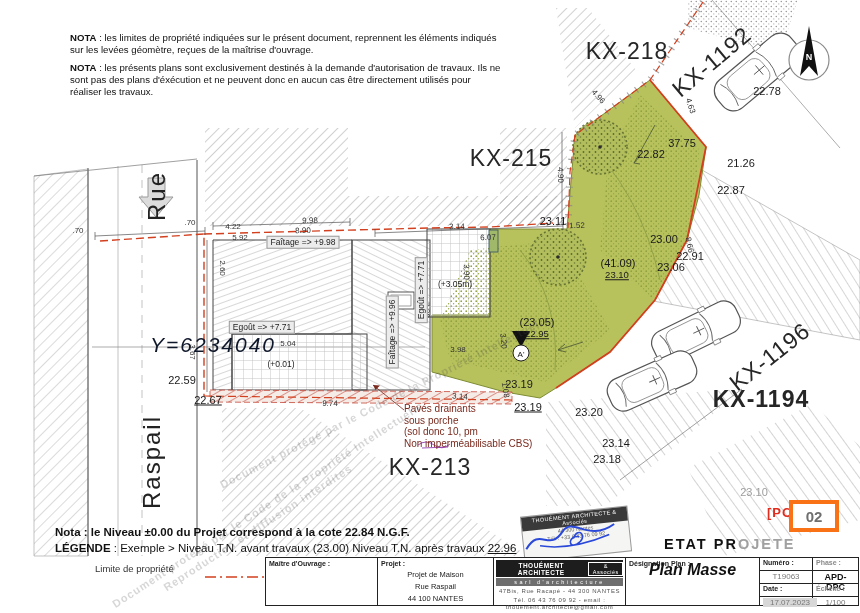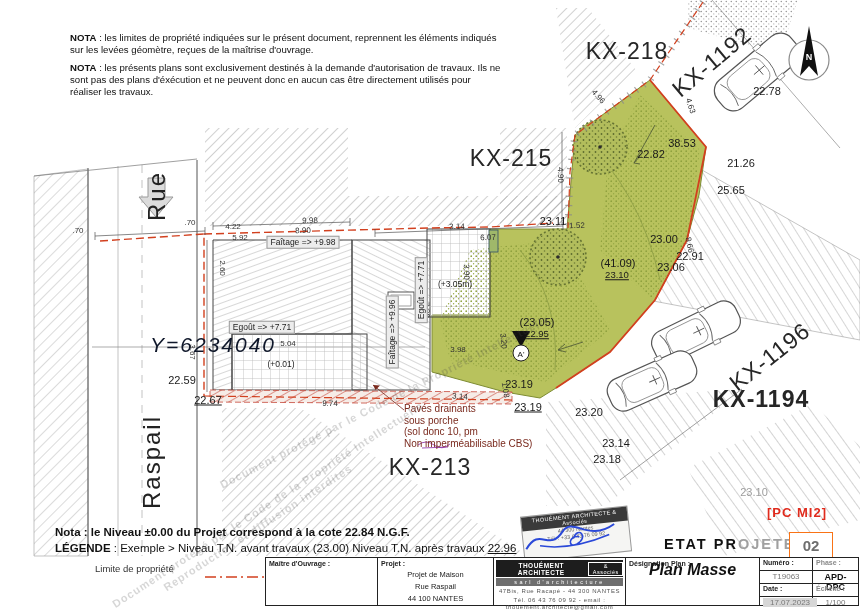--- a/index.html
+++ b/index.html
@@ -23,21 +23,21 @@
          color:#0f172a;letter-spacing:2px;}
   #nota-block{position:absolute;left:70px;top:32px;width:432px;font-size:9.6px;line-height:12px;color:#111;}
   #nota-block p{margin:0 0 6px 0;}
   #paves-note{position:absolute;left:404px;top:403px;font-size:10px;line-height:11.5px;color:#7a2a1e;}
   #nota-niveau{position:absolute;left:55px;top:526px;font-size:11.5px;font-weight:bold;color:#111;}
   #legende-line{position:absolute;left:55px;top:542px;font-size:11.5px;color:#111;}
   #limite-label{position:absolute;left:95px;top:563px;font-size:9.5px;color:#333;}
   #pc-tag{position:absolute;left:767px;top:505px;font-size:13px;font-weight:bold;color:#e02b1d;letter-spacing:1px;}
   #etat-line{position:absolute;left:664px;top:536px;font-size:14.5px;font-weight:bold;letter-spacing:2px;}
   #etat-line .dim2{color:#a0a0a0;}
-  #sheet-box{position:absolute;left:789px;top:532px;width:42px;height:24px;border:1px solid #f97316;
+  #sheet-box{position:absolute;left:789px;top:500px;width:42px;height:24px;border:4px solid #f97316;
              display:flex;align-items:center;justify-content:center;font-size:15px;font-weight:bold;color:#6e6e6e;background:#fff;}
   
   #titleblock{position:absolute;left:265px;top:557px;width:592px;height:47px;border:1.4px solid #222;
               display:flex;background:#fff;font-size:7px;}
   .tb-cell{border-right:1px solid #222;position:relative;box-sizing:border-box;padding:2px 3px;}
   .tb-label{font-weight:bold;font-size:7px;color:#222;}
   .tb-c1{width:112px;}
   .tb-c2{width:116px;}
   .tb-c2 .pl{margin-top:3px;text-align:center;font-size:7.5px;line-height:9px;color:#222;}
   .tb-c3{width:132px;padding:2px 2px;text-align:center;}
@@ -248,23 +248,23 @@
     <div>Non imperméabilisable CBS)</div>
   </div>
 <div class="lbl parcel-label" style="left: 627px; top: 51px; transform: translate(-50%, -50%);">KX-218</div>
       <div class="lbl parcel-label" style="left: 511px; top: 158px; transform: translate(-50%, -50%);">KX-215</div>
       <div class="lbl parcel-label" style="left: 430px; top: 467px; transform: translate(-50%, -50%);">KX-213</div>
       <div class="lbl parcel-label" style="left: 712px; top: 62px; transform: translate(-50%, -50%) rotate(-40deg);">KX-1192</div>
       <div class="lbl parcel-label" style="left: 770px; top: 357px; transform: translate(-50%, -50%) rotate(-38deg);">KX-1196</div>
       <div class="lbl parcel-label" style="left: 761px; top: 399px; transform: translate(-50%, -50%); font-weight: bold;">KX-1194</div>
       <div class="lbl level-label" style="left: 767px; top: 91px; transform: translate(-50%, -50%);">22.78</div>
       <div class="lbl level-label" style="left: 651px; top: 154px; transform: translate(-50%, -50%);">22.82</div>
-      <div class="lbl level-label" style="left: 682px; top: 143px; transform: translate(-50%, -50%);">38.53</div>
+      <div class="lbl level-label" style="left: 682px; top: 143px; transform: translate(-50%, -50%);">37.75</div>
       <div class="lbl level-label" style="left: 741px; top: 163px; transform: translate(-50%, -50%);">21.26</div>
-      <div class="lbl level-label" style="left: 731px; top: 190px; transform: translate(-50%, -50%);">25.65</div>
+      <div class="lbl level-label" style="left: 731px; top: 190px; transform: translate(-50%, -50%);">22.87</div>
       <div class="lbl level-label" style="left: 553px; top: 221px; transform: translate(-50%, -50%);">23.11</div>
       <div class="lbl level-label" style="left: 664px; top: 239px; transform: translate(-50%, -50%);">23.00</div>
       <div class="lbl level-label" style="left: 690px; top: 256px; transform: translate(-50%, -50%);">22.91</div>
       <div class="lbl level-label" style="left: 671px; top: 267px; transform: translate(-50%, -50%);">23.06</div>
       <div class="lbl level-label" style="left: 618px; top: 263px; transform: translate(-50%, -50%);">(41.09)</div>
       <div class="lbl level-label u sm" style="left: 617px; top: 275px; transform: translate(-50%, -50%);">23.10</div>
       <div class="lbl level-label" style="left: 537px; top: 322px; transform: translate(-50%, -50%);">(23.05)</div>
       <div class="lbl level-label u sm" style="left: 537px; top: 334px; transform: translate(-50%, -50%);">22.95</div>
       <div class="lbl level-label" style="left: 519px; top: 384px; transform: translate(-50%, -50%);">23.19</div>
       <div class="lbl level-label u" style="left: 528px; top: 407px; transform: translate(-50%, -50%);">23.19</div>

